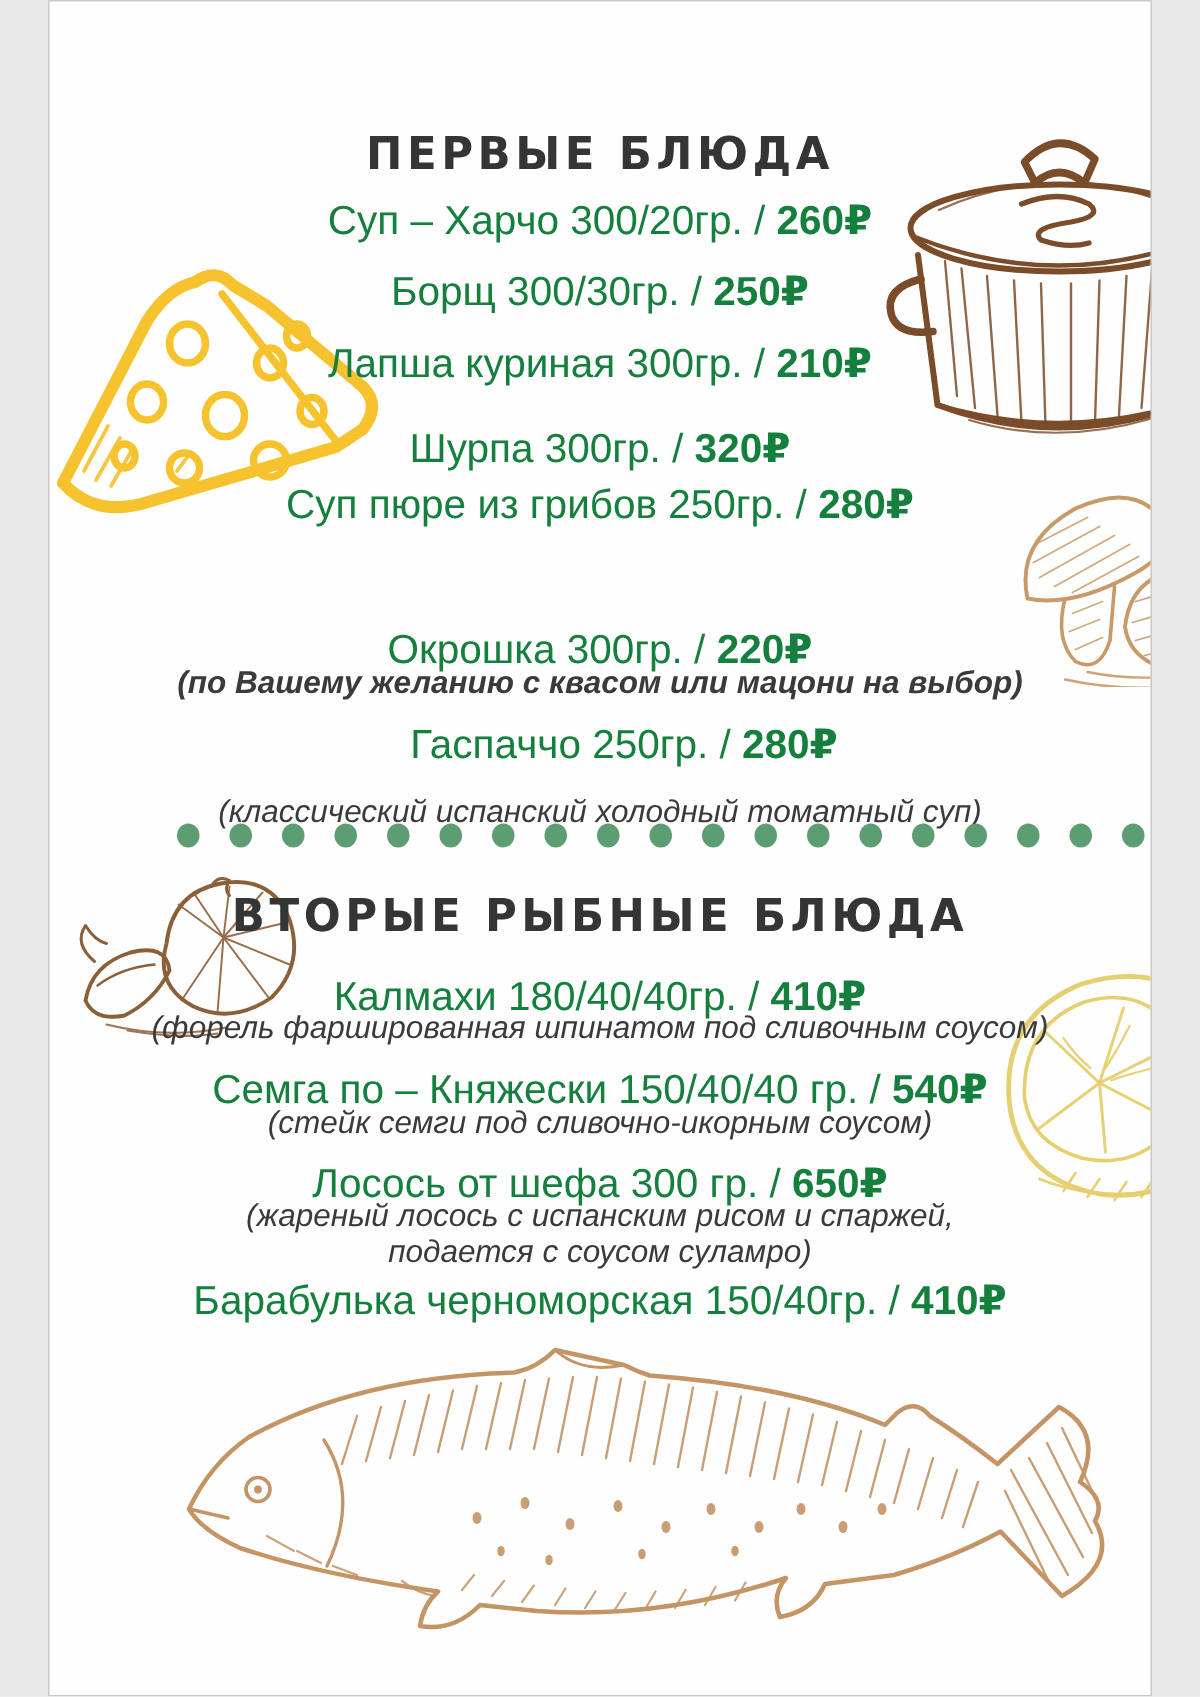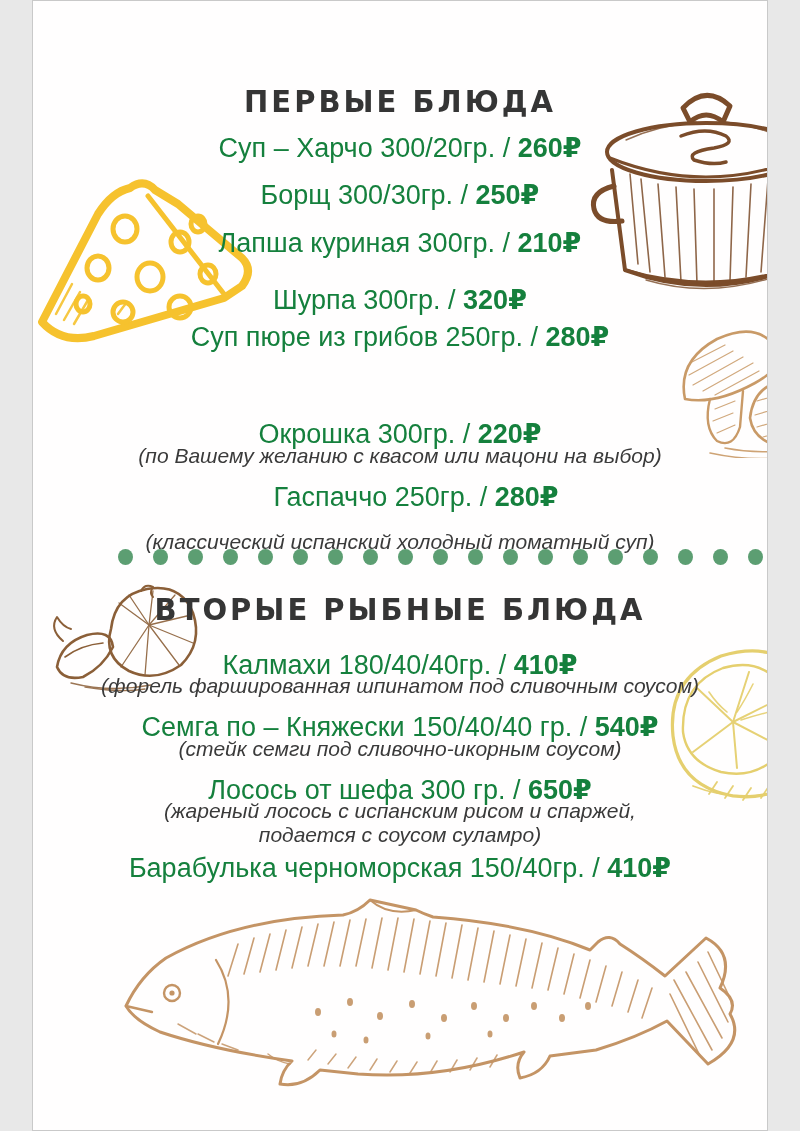--- a/index.html
+++ b/index.html
@@ -268,21 +268,21 @@
   </div>
 
   <div class="row section-title" style="top:84px;">ПЕРВЫЕ БЛЮДА</div>
 
   <div class="row item" style="top:131px;"><span>Суп – Харчо 300/20гр. / </span><span class="price">260₽</span></div>
   <div class="row item" style="top:178px;"><span>Борщ 300/30гр. / </span><span class="price">250₽</span></div>
   <div class="row item" style="top:226px;"><span>Лапша куриная 300гр. / </span><span class="price">210₽</span></div>
   <div class="row item" style="top:273px;margin-top:10px;"><span>Шурпа 300гр. / </span><span class="price">320₽</span></div>
   <div class="row item" style="top:320px;text-align:center;"><span>Суп пюре из грибов 250гр. / </span><span class="price">280₽</span></div>
   <div class="row item" style="top:417px;"><span>Окрошка 300гр. / </span><span class="price">220₽</span></div>
-  <div class="row note" style="top:443px;">(по Вашему желанию с квасом или мацони на выбор)</div>
+  <div class="row note" style="top:443px;font-weight:bold;">(по Вашему желанию с квасом или мацони на выбор)</div>
   <div class="row item" style="top:480px;margin-left:32px;"><span>Гаспаччо 250гр. / </span><span class="price">280₽</span></div>
   <div class="row note" style="top:506px;margin-top:23px;">(классический испанский холодный томатный суп)</div>
 
   <div class="dots" id="dots">
       <span class="dot" style="background: rgb(92, 158, 114);"></span>
       <span class="dot" style="background: rgb(92, 158, 114);"></span>
       <span class="dot" style="background: rgb(92, 158, 114);"></span>
       <span class="dot" style="background: rgb(92, 158, 114);"></span>
       <span class="dot" style="background: rgb(92, 158, 114);"></span>
       <span class="dot" style="background: rgb(92, 158, 114);"></span>

